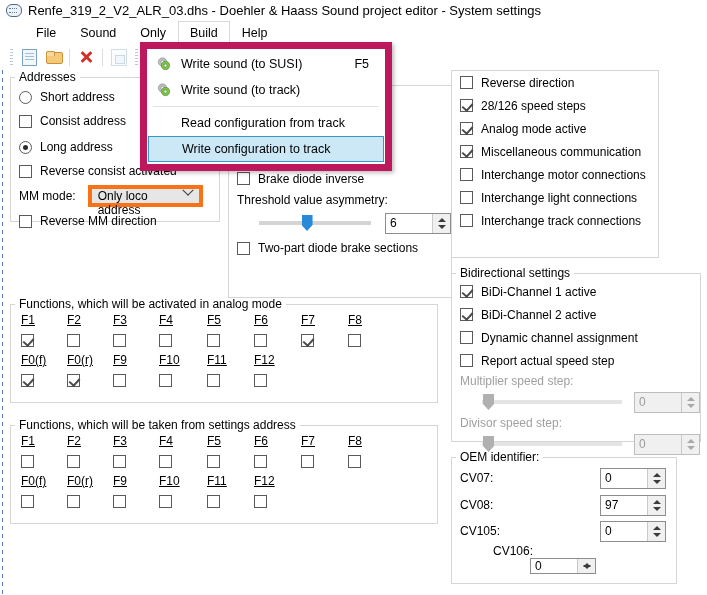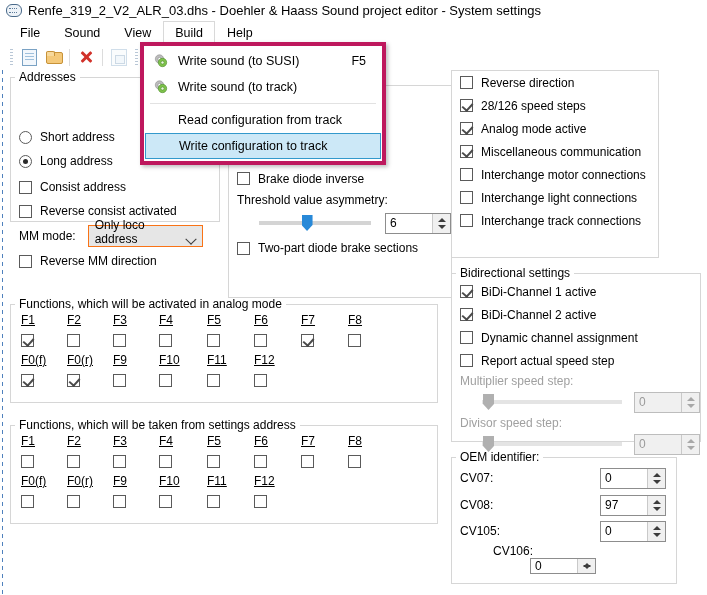--- a/index.html
+++ b/index.html
@@ -18,21 +18,21 @@
     width:14px;height:11px;border-radius:6px;border:1px solid #4a6a8a;
     background:#eef3f8;margin-right:6px;position:relative;flex:0 0 auto;
   }
   .title-icon:after{
     content:"";position:absolute;left:2px;top:3px;width:8px;height:3px;
     border-top:1px dotted #5b7a99;border-bottom:1px dotted #5b7a99;
   }
   .title-text{font-size:13px;color:#000;white-space:nowrap;}
 
   
-  .menubar{height:23px;display:flex;align-items:stretch;padding-left:8px;background:#fff;position:relative;z-index:30;}
+  .menubar{height:23px;display:flex;align-items:stretch;padding-left:24px;background:#fff;position:relative;z-index:30;}
   .menu-item{
     display:flex;align-items:center;padding:0 11px;font-size:12.5px;color:#000;cursor:default;
     border:1px solid transparent;border-bottom:none;
   }
   .menu-item.open{
     background:#fff;border:1px solid #d9d9d9;border-bottom:1px solid #fff;
   }
 
   
   .toolbar{height:26px;display:flex;align-items:center;padding-left:6px;background:#fff;border-bottom:0;}
@@ -60,21 +60,21 @@
   
   .ico-save{width:14px;height:15px;background:#f2f7fc;border:1px solid #7aa2c4;position:relative;}
   .ico-save:after{content:"";position:absolute;right:1px;bottom:1px;width:8px;height:7px;
     background:#dce9f5;border:1px solid #6e94b6;}
   .tdis{opacity:.35;}
   .circ{width:14px;height:14px;border-radius:50%;border:1px solid #b5b5b5;background:#eee;}
 
   
   .dropdown{
     position:absolute;left:140px;top:42px;width:238px;background:#fff;
-    border:4px solid #be185d;box-shadow:2px 2px 4px rgba(0,0,0,.26);z-index:40;
+    border:7px solid #be185d;box-shadow:2px 2px 4px rgba(0,0,0,.26);z-index:40;
     padding:2px 0;
   }
   .dd-item{height:26px;display:flex;align-items:center;position:relative;padding-left:34px;font-size:12.5px;}
   .dd-item .label{flex:1;}
   .dd-item .accel{padding-right:16px;color:#000;font-size:12.5px;}
   .dd-item.sel{background:#cce8f7;border:1px solid #3399cc;margin:0 1px;height:24px;padding-left:33px;}
   .dd-sep{height:1px;background:#e2e2e2;margin:3px 6px;}
   .gear{position:absolute;left:9px;top:5px;width:16px;height:16px;}
 
   
@@ -112,21 +112,21 @@
   .spin .btns .up:after{content:"";position:absolute;left:5px;top:4px;border-left:4px solid transparent;
     border-right:4px solid transparent;border-bottom:4px solid #3c3c3c;}
   .spin .btns .dn:after{content:"";position:absolute;left:5px;bottom:4px;border-left:4px solid transparent;
     border-right:4px solid transparent;border-top:4px solid #3c3c3c;}
   .spin.dis{border-color:#bdbdbd;background:#f0f0f0;color:#9a9a9a;}
   .spin.dis .val{color:#9a9a9a;}
   .spin.dis .btns .up:after{border-bottom-color:#a8a8a8;}
   .spin.dis .btns .dn:after{border-top-color:#a8a8a8;}
 
   
-  .combo{display:inline-flex;align-items:flex-end;height:22px;border:1px solid #f97316;background:#e6e6e6;
+  .combo{display:inline-flex;align-items:flex-start;height:22px;border:4px solid #f97316;background:#e6e6e6;
     box-sizing:border-box;padding-left:6px;font-size:12px;}
   .combo .cv{flex:1;}
   .combo .arr{width:22px;display:flex;align-items:center;justify-content:center;}
   .combo .arr:after{content:"";width:7px;height:7px;border-right:1.6px solid #3c3c3c;
     border-bottom:1.6px solid #3c3c3c;transform:rotate(45deg) translate(-2px,-2px);}
 
   
   .slider{position:relative;height:16px;}
   .slider .track{position:absolute;top:6px;left:0;right:0;height:4px;background:#d4d4d4;}
   .slider .thumb{position:absolute;top:0;width:11px;height:16px;background:#2889d8;
@@ -151,21 +151,21 @@
   </div>
 
   <div class="menubar">
     <div class="menu-item">
         <span>File</span>
       </div>
     <div class="menu-item">
         <span>Sound</span>
       </div>
     <div class="menu-item">
-        <span>View</span>
+        <span>Only</span>
       </div>
     <div class="menu-item open">
         <span>Build</span>
       </div>
     <div class="menu-item">
         <span>Help</span>
       </div>
   </div>
 
   <div class="toolbar">
@@ -226,32 +226,32 @@
     <div class="dd-item sel">
       <span class="label">Write configuration to track</span>
     </div>
   </div>
 
   <div class="content">
     <div class="dashline"></div>
 
     <fieldset class="grp" style="left:10px;top:0;width:208px;height:150px;">
       <legend>Addresses</legend>
-      <div style="padding:2px 0 0 8px;margin-top:40px;">
+      <div style="padding:2px 0 0 8px;">
         <div class="row">
           <span class="rb"></span>
           <span class="txt">Short address</span>
         </div>
         <div class="row" style="height:26px">
+          <span class="cb"></span>
+          <span class="txt">Consist address</span>
+        </div>
+        <div class="row" style="height:26px">
           <span class="rb on"></span>
           <span class="txt">Long address</span>
-        </div>
-        <div class="row" style="height:26px">
-          <span class="cb"></span>
-          <span class="txt">Consist address</span>
         </div>
         <div class="row">
           <span class="cb"></span>
           <span class="txt">Reverse consist activated</span>
         </div>
         <div class="row" style="height:28px">
           <span class="lbl">MM mode:</span>
           <span class="combo" style="width:115px;margin-left:12px;">
             <span class="cv">Only loco address</span>
             <span class="arr"></span>

